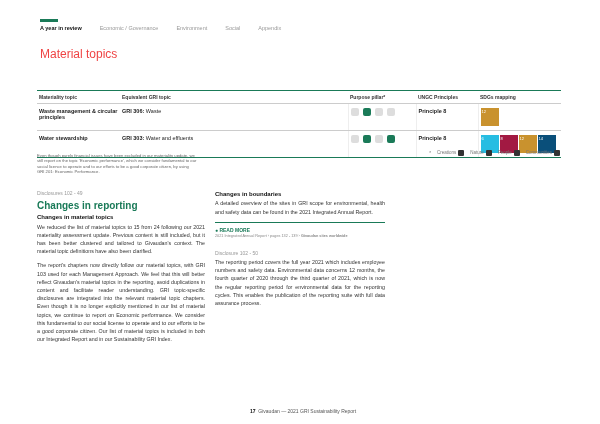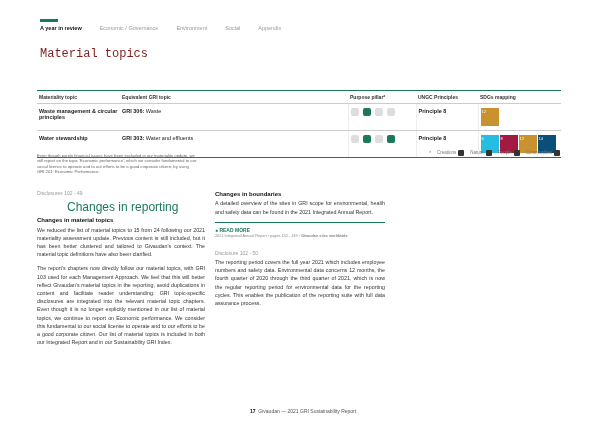--- a/index.html
+++ b/index.html
@@ -1,41 +1,41 @@
 <!DOCTYPE html>
 <html><head>
 <meta charset="utf-8">
 <style>
   * { box-sizing: border-box; margin: 0; padding: 0; }
   html, body { width: 600px; height: 424px; background: #fff; overflow: hidden; }
   body { font-family: "Liberation Sans", sans-serif; color: #222; position: relative; }
   .nav { position: absolute; top: 25px; left: 40px; display: flex; gap: 18px; font-size: 5.5px; color: #999; }
   .nav .active { color: #111; font-weight: bold; position: relative; }
   .nav .active::before { content: ""; position: absolute; top: -6px; left: 0; width: 18px; height: 3px; background: #1a7a58; }
-  .title { position: absolute; top: 47px; left: 40px; font-family: Liberation Mono, monospace; font-size: 12px; color: #7f1d1d; }
+  .title { position: absolute; top: 47px; left: 40px; font-family: Liberation Sans, sans-serif; font-size: 12px; color: #ef4444; }
   table { position: absolute; top: 90px; left: 37px; width: 524px; border-collapse: collapse; font-size: 5px; }
   thead tr { border-top: 1.5px solid #1a7a58; }
   th { text-align: left; font-weight: bold; padding: 3px 2px; border-bottom: 1px solid #ccc; color: #333; }
   td { vertical-align: top; padding: 4px 2px; height: 26px; border-bottom: 1px solid #ccc; }
   tbody tr:last-child td { border-bottom: 1.5px solid #1a7a58; }
   .topic { font-weight: bold; font-size: 5.5px; width: 83px; }
   .gri b { font-weight: bold; }
   .gri { width: 228px; font-size: 5.5px; }
   .pillar { width: 68px; border-left: 1px solid #eee; }
   .ungc { width: 62px; font-weight: bold; font-size: 5.5px; border-left: 1px solid #eee; }
   .sdg-cell { border-left: 1px solid #eee; }
   .pico { display: inline-block; width: 8px; height: 8px; margin-right: 4px; border-radius: 2px; background: #ddd; }
   .pico.on { background: #1a7a58; }
   .sdg { display: inline-block; width: 18px; height: 18px; margin-right: 1px; color: #fff; font-size: 4px; padding: 1px; }
   .legend { position: absolute; top: 150px; right: 40px; font-size: 4.5px; color: #777; display: flex; gap: 6px; align-items: center; }
   .legend span.ic { display: inline-block; width: 6px; height: 6px; background: #333; margin-left: 2px; border-radius: 1px; vertical-align: middle; }
   .note { position: absolute; top: 153px; left: 37px; width: 160px; font-size: 4.2px; color: #666; line-height: 1.3; }
   .col { position: absolute; font-size: 5.3px; line-height: 1.55; color: #333; text-align: justify; }
   .disc { color: #999; font-size: 5px; }
-  .h-green { color: #1a7a58; font-weight: normal; font-size: 12px; margin-left: 30px; }
+  .h-green { color: #1a7a58; font-weight: bold; font-size: 10px; }
   .h-dark { font-weight: bold; font-size: 6px; color: #111; }
   .rm { border-top: 1px solid #1a7a58; margin-top: 6px; padding-top: 4px; color: #1a7a58; font-weight: bold; font-size: 5px; }
   .rm-sub { color: #888; font-size: 3.8px; }
   .footer { position: absolute; top: 408px; left: 250px; font-size: 5px; color: #555; }
   .footer b { font-weight: bold; color: #111; }
 </style>
 </head>
 <body>
 
 <div class="nav">

